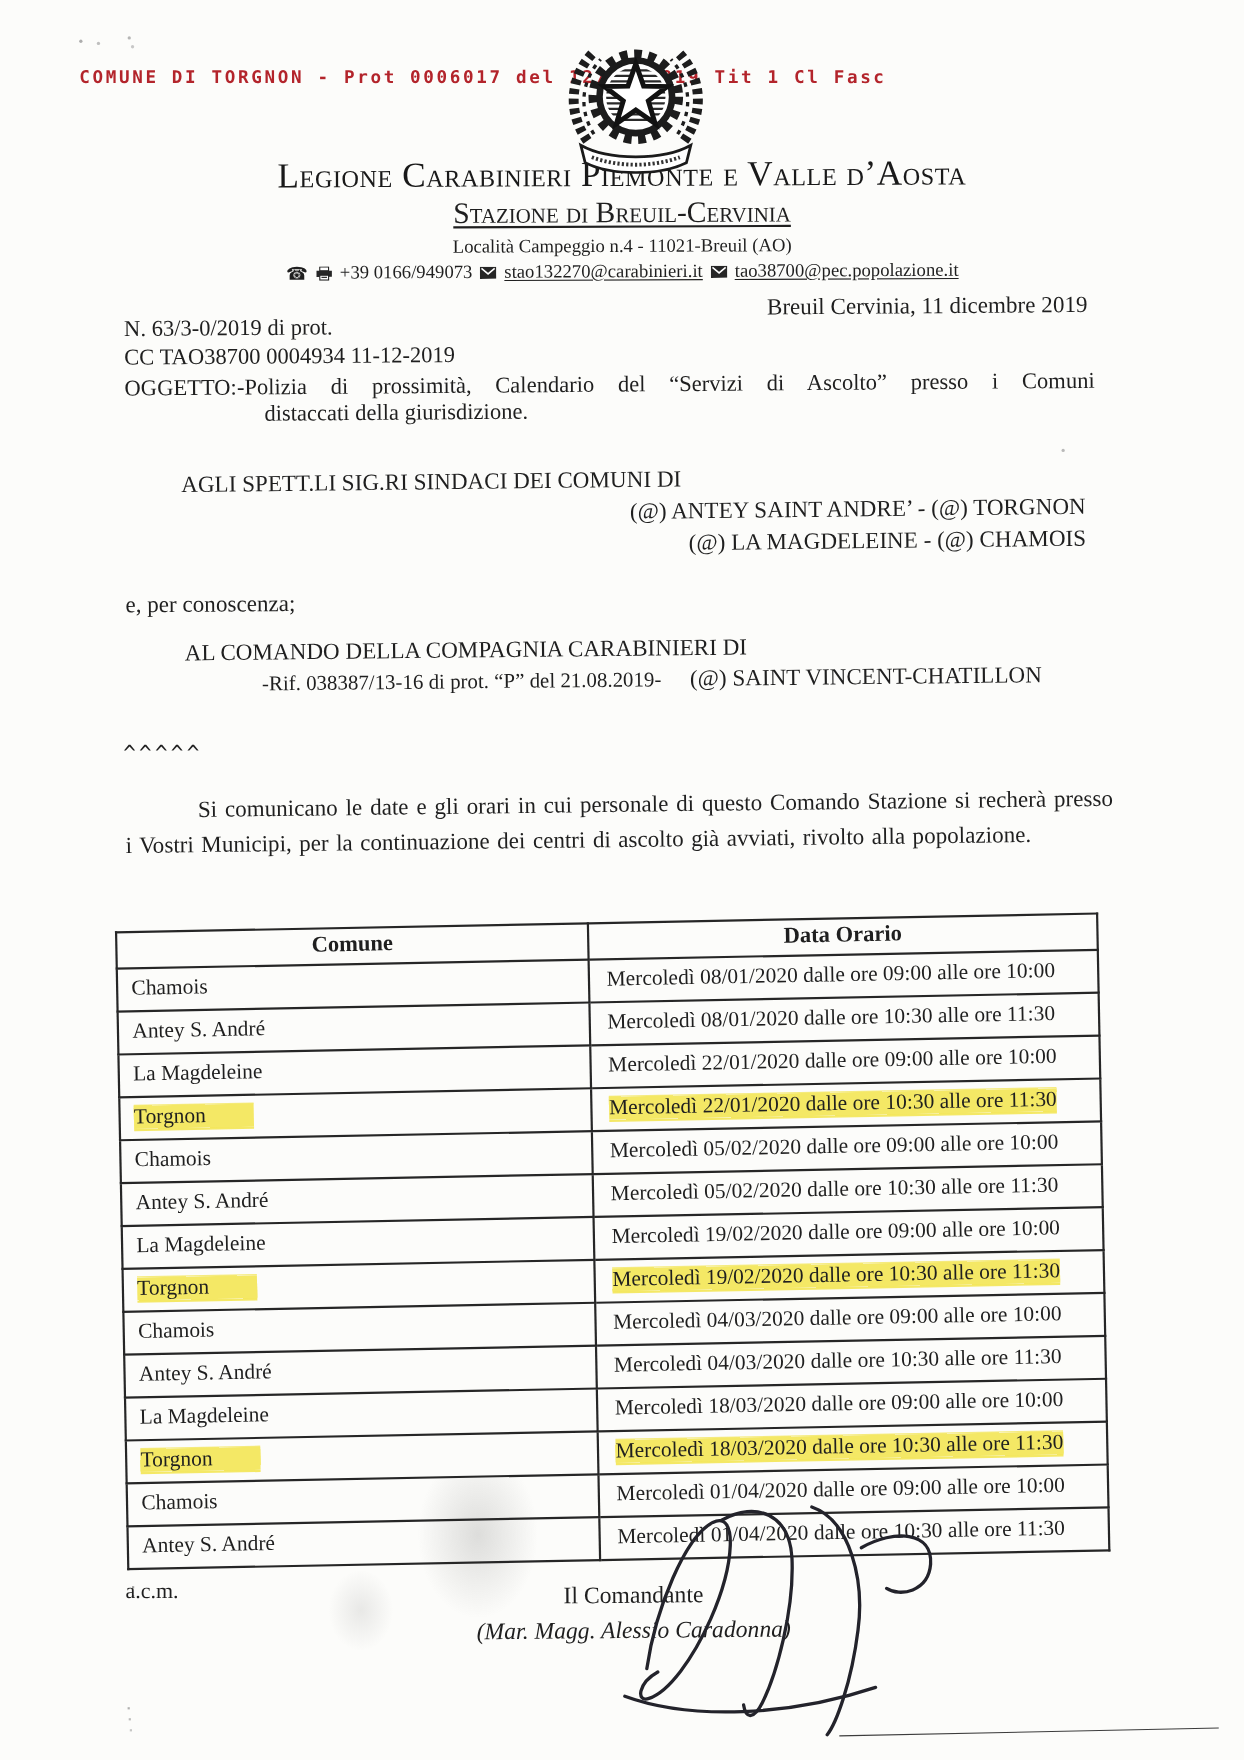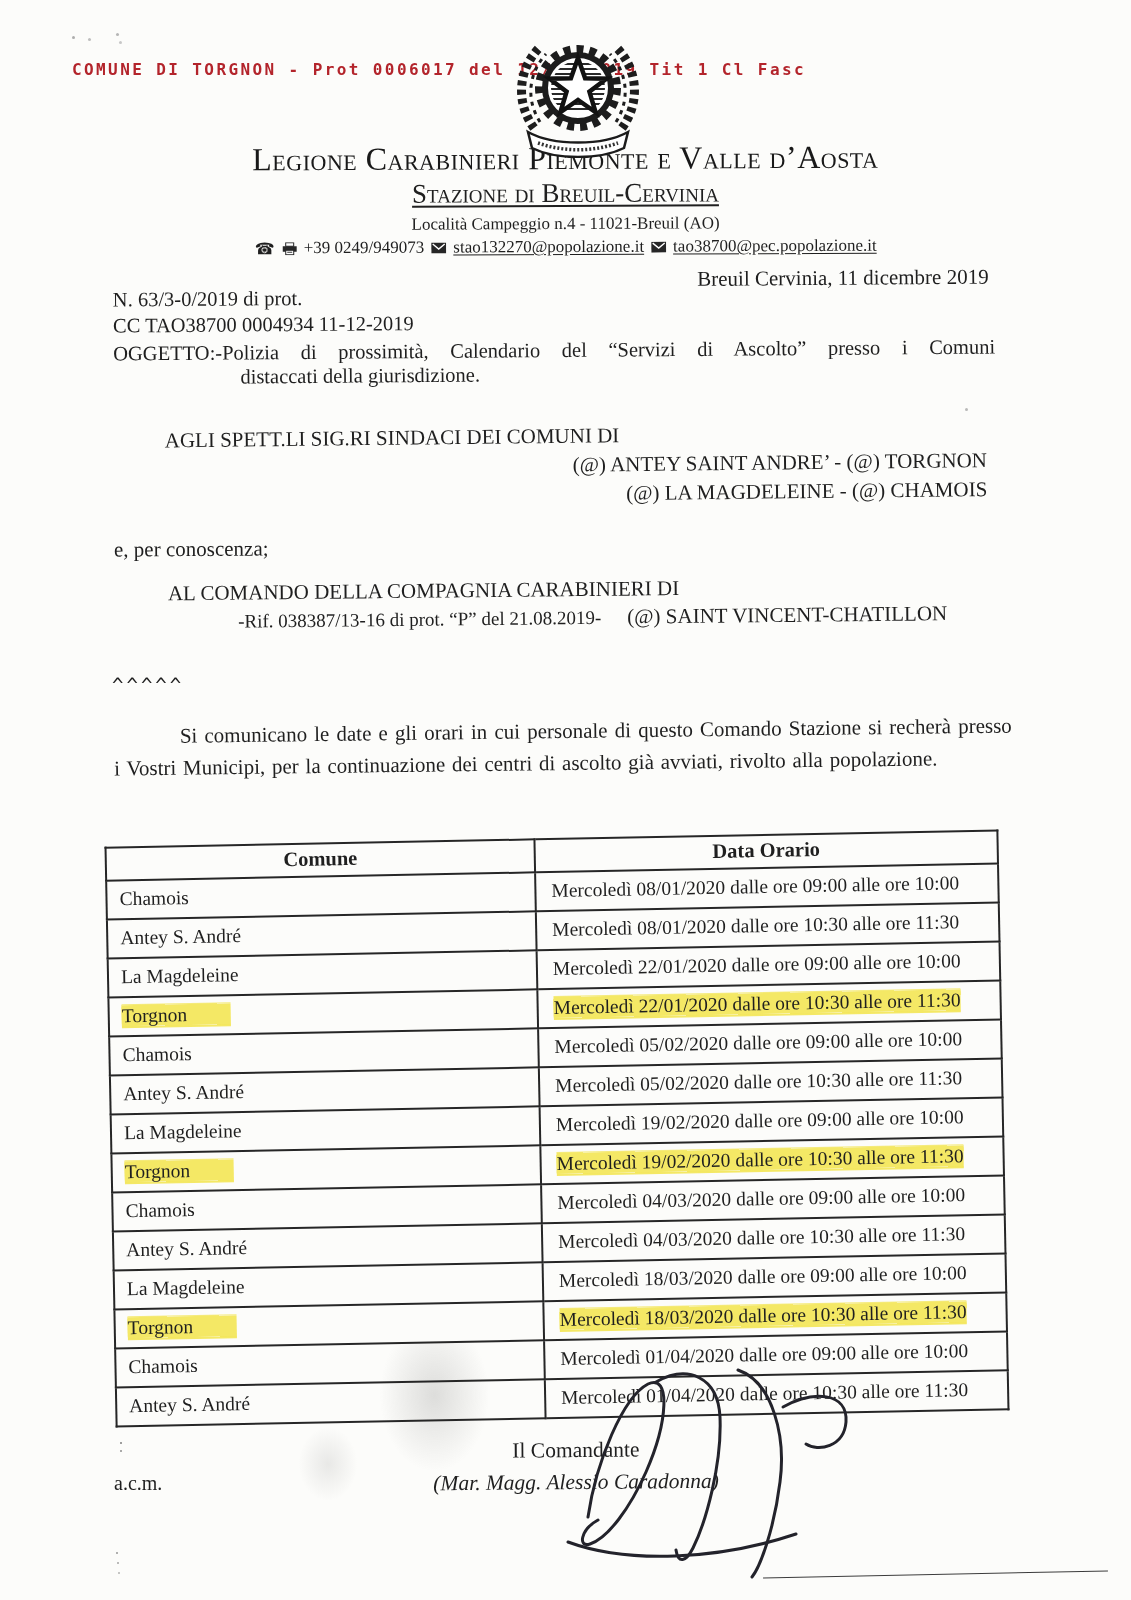--- a/index.html
+++ b/index.html
@@ -57,21 +57,21 @@
     font-size:19.5px; background:transparent;
   }
   .doc-table th, .doc-table td { border:2px solid #262626; }
   .doc-table th { font-size:20.5px; font-weight:bold; padding:3px 0 5px; }
   .doc-table td { padding:7px 10px 8px 12px; }
   .doc-table td:first-child { width:405px; }
   .doc-table td:last-child  { padding-left:15px; }
   .hl { background:rgba(243,229,84,0.9); box-shadow:0 2px 0 rgba(243,229,84,0.9), 0 -1px 0 rgba(243,229,84,0.75); }
   .hl-c { padding-right:44px; }
   
-  .acm { position:absolute; left:114px; top:1472px; font-size:20px; }
+  .acm { position:absolute; left:114px; top:1436px; font-size:20px; }
   .sigblock { position:absolute; left:358px; top:1438px; width:436px; text-align:center; font-size:21.5px; transform:rotate(-0.5deg); }
   .sig-name { font-style:italic; margin-top:7px; }
   .signature-svg { position:absolute; left:528px; top:1352px; z-index:3; pointer-events:none; }
   .bottom-line { position:absolute; left:763px; top:1574px; width:345px; border-top:1.6px solid #3c3c3c; transform:rotate(-1.2deg); }
   
   .speck-tl { position:absolute; left:72px; top:36px; width:3px; height:3px; border-radius:50%; background:#9a9a9a; opacity:.8;
     box-shadow:16px 2px 0 #b0b0b0, 44px -3px 0 #a5a5a5, 47px 5px 0 #bbb; }
   .smudge1 { position:absolute; left:372px; top:1342px; width:120px; height:140px;
     background:radial-gradient(ellipse at 52% 38%, rgba(70,70,70,.17), rgba(70,70,70,0) 62%); filter:blur(.5px); }
   .smudge2 { position:absolute; left:296px; top:1424px; width:64px; height:80px;
@@ -137,26 +137,26 @@
     </div>
     <div class="address">Località Campeggio  n.4 - 11021-Breuil (AO)</div>
     <div class="contacts">
       <span class="glyph">☎</span>
       <svg width="15" height="13" viewBox="0 0 15 13">
         <rect x="3.5" y="0.5" width="8" height="3.5" fill="#fff" stroke="#222"></rect>
         <rect x="0.5" y="4" width="14" height="5.5" fill="#262626"></rect>
         <rect x="3.5" y="8" width="8" height="4.5" fill="#fff" stroke="#222"></rect>
         <line x1="5" y1="10" x2="10" y2="10" stroke="#333"></line>
       </svg>
-      <span>+39  0249/949073</span>
+      <span>+39  0166/949073</span>
       <svg width="15" height="11" viewBox="0 0 15 11">
         <rect x="0" y="0" width="15" height="11" fill="#262626"></rect>
         <path d="M1.5,1.5 L7.5,6.5 L13.5,1.5" fill="none" stroke="#fff" stroke-width="1.4"></path>
       </svg>
-      <span class="mail">stao132270@popolazione.it</span>
+      <span class="mail">stao132270@carabinieri.it</span>
       <svg width="15" height="11" viewBox="0 0 15 11">
         <rect x="0" y="0" width="15" height="11" fill="#262626"></rect>
         <path d="M1.5,1.5 L7.5,6.5 L13.5,1.5" fill="none" stroke="#fff" stroke-width="1.4"></path>
       </svg>
       <span class="mail">tao38700@pec.popolazione.it</span>
     </div>
   </div>
 
   <div class="proto">
     <div class="place-date">Breuil Cervinia, 11 dicembre 2019</div>

